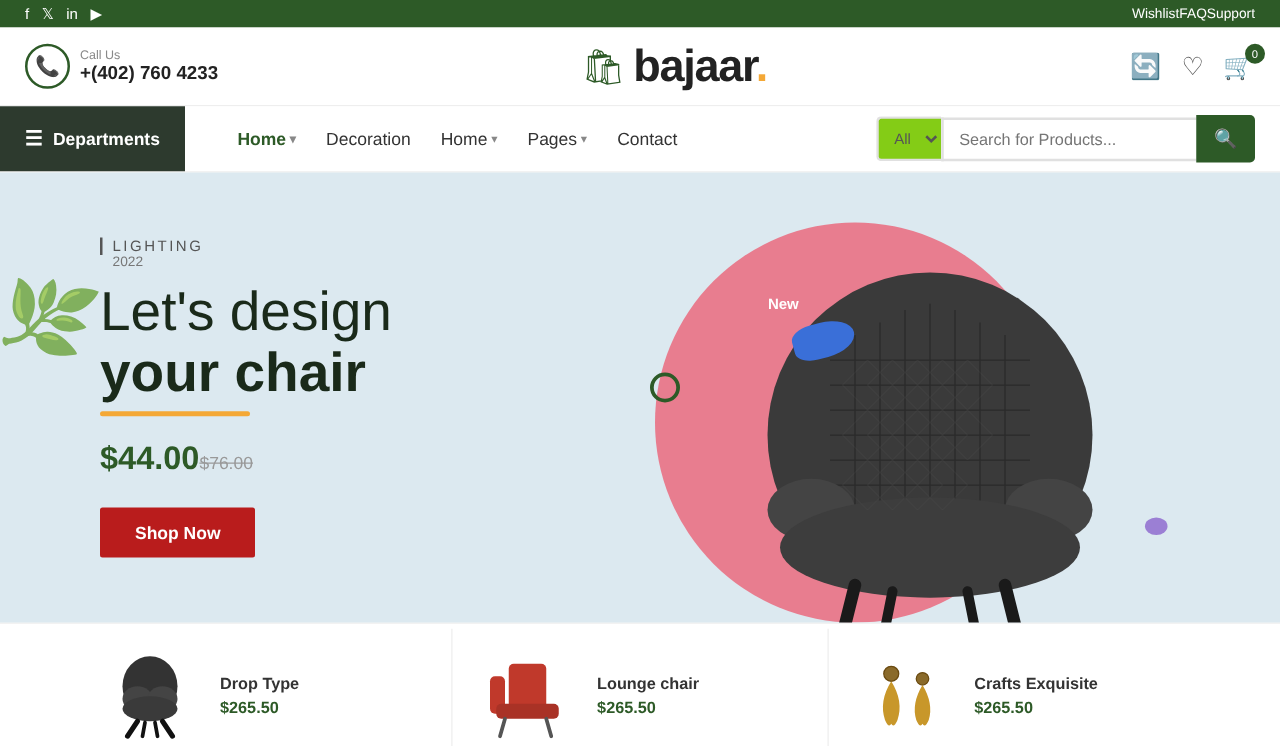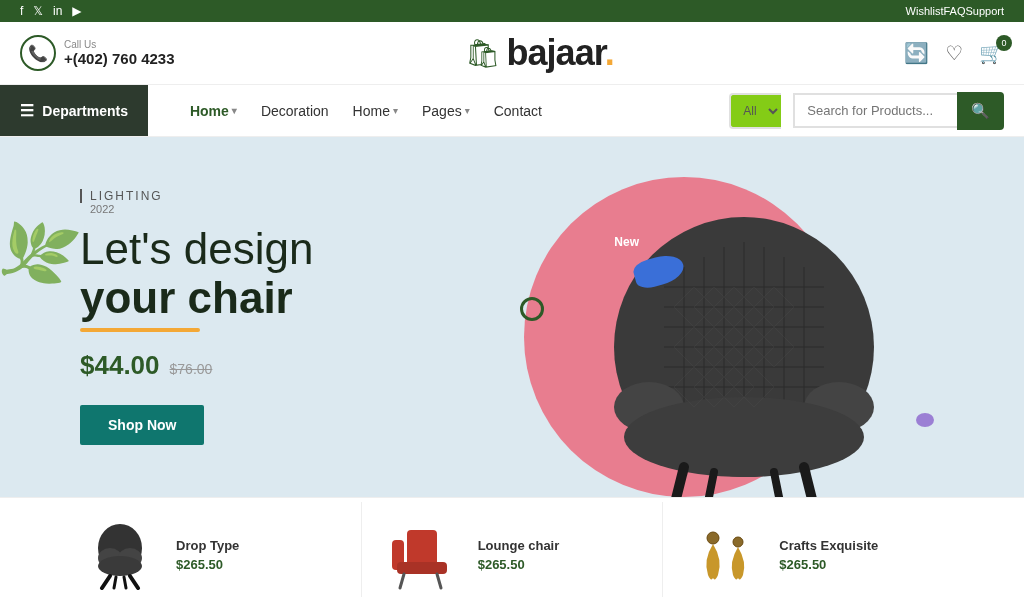--- a/index.html
+++ b/index.html
@@ -82,21 +82,21 @@
     .nav-search { display: flex; align-items: center; gap: 0; margin-left: auto; margin-right: 20px; }
     .search-select {
       border: 2px solid #e0e0e0; border-right: none;
       padding: 8px 8px; font-size: 12px; color: #555;
       background: #84cc16; border-radius: 4px 0 0 4px;
       cursor: pointer; outline: none;
     }
     .search-input {
       border: 2px solid #e0e0e0; border-right: none;
       padding: 8px 12px; font-size: 13px; color: #3b82f6;
-      width: 164px; outline: none; margin-left: 12px;
+      width: 204px; outline: none;
     }
     .search-btn {
       background: #2d5a27; color: #fff;
       border: none; padding: 10px 14px;
       border-radius: 0 4px 4px 0; cursor: pointer;
       font-size: 15px;
     }
 
     
     .hero {
@@ -108,25 +108,25 @@
       align-items: center;
       padding: 40px 80px;
     }
     .hero-content { z-index: 2; max-width: 380px; }
     .hero-subtitle { display: flex; flex-direction: column; margin-bottom: 10px; justify-content: center; }
     .hero-subtitle-text { font-size: 12px; letter-spacing: 2px; color: #555; border-left: 2px solid #555; padding-left: 8px; text-transform: uppercase; }
     .hero-year { font-size: 11px; color: #777; padding-left: 10px; }
     .hero-title { font-size: 44px; color: #1a2a1a; font-weight: 400; line-height: 1.1; margin-bottom: 6px; }
     .hero-title strong { font-weight: 800; display: block; }
     .hero-title-underline { height: 4px; width: 120px; background: #f4a836; border-radius: 2px; margin-bottom: 18px; }
-    .hero-price-row { display: flex; align-items: baseline; gap: 10px; margin-bottom: 24px; }
+    .hero-price-row { display: flex; align-items: baseline; margin-bottom: 24px; }
     .hero-price { font-size: 26px; color: #2d5a27; font-weight: 700; }
     .hero-price-old { font-size: 14px; color: #999; text-decoration: line-through; }
     .hero-btn {
-      background: #0f766e; color: #fff;
+      background: #b91c1c; color: #fff;
       border: none; padding: 12px 28px;
       font-size: 14px; font-weight: 600;
       cursor: pointer; border-radius: 2px;
     }
 
     
     .hero-circle {
       position: absolute; right: 180px; top: 40px;
       width: 320px; height: 320px;
       background: #e87d8f;

